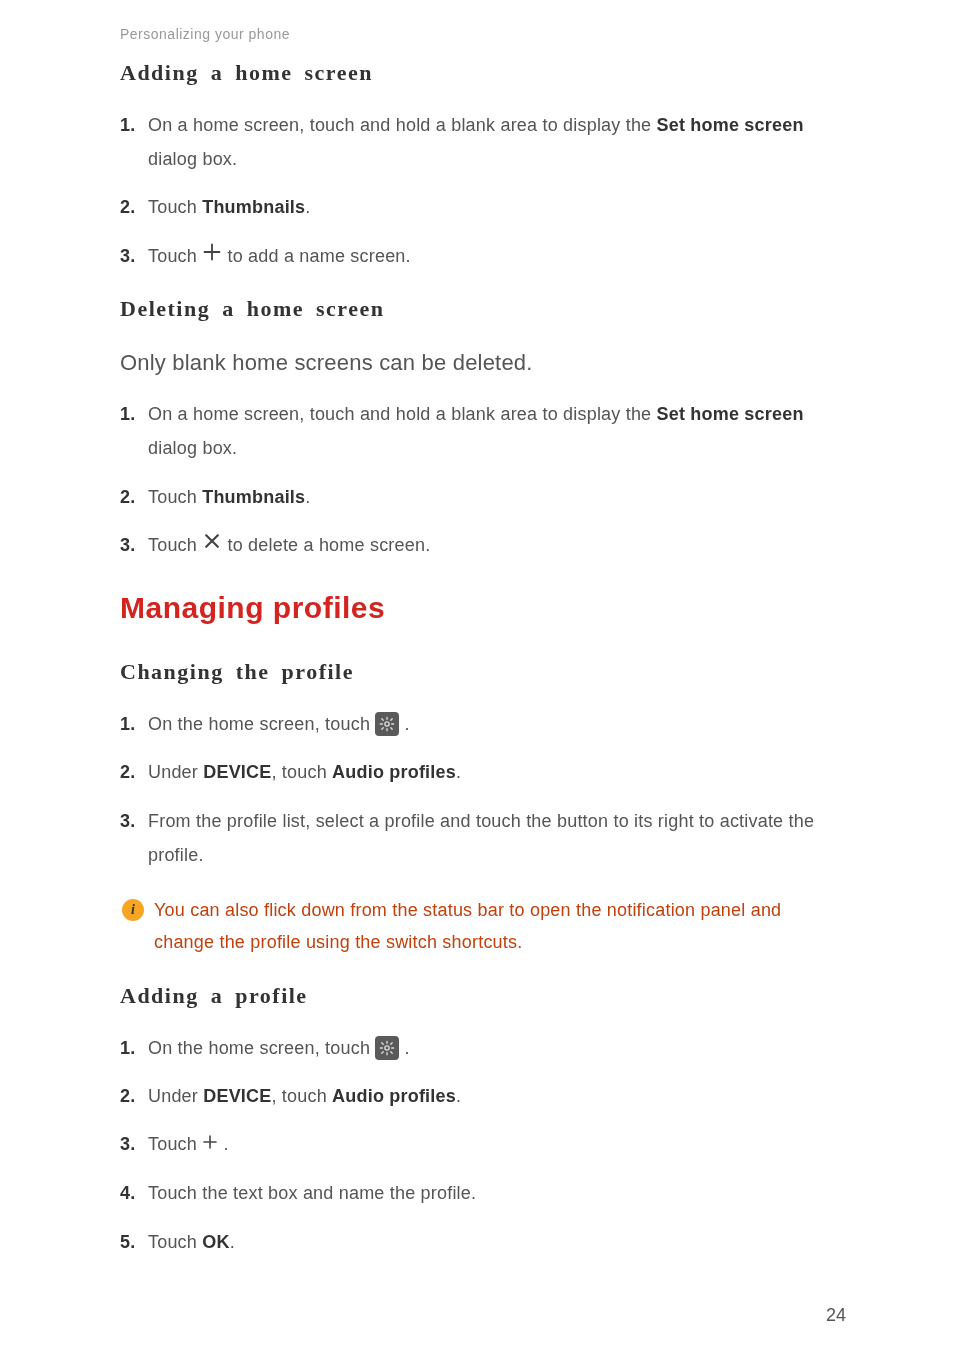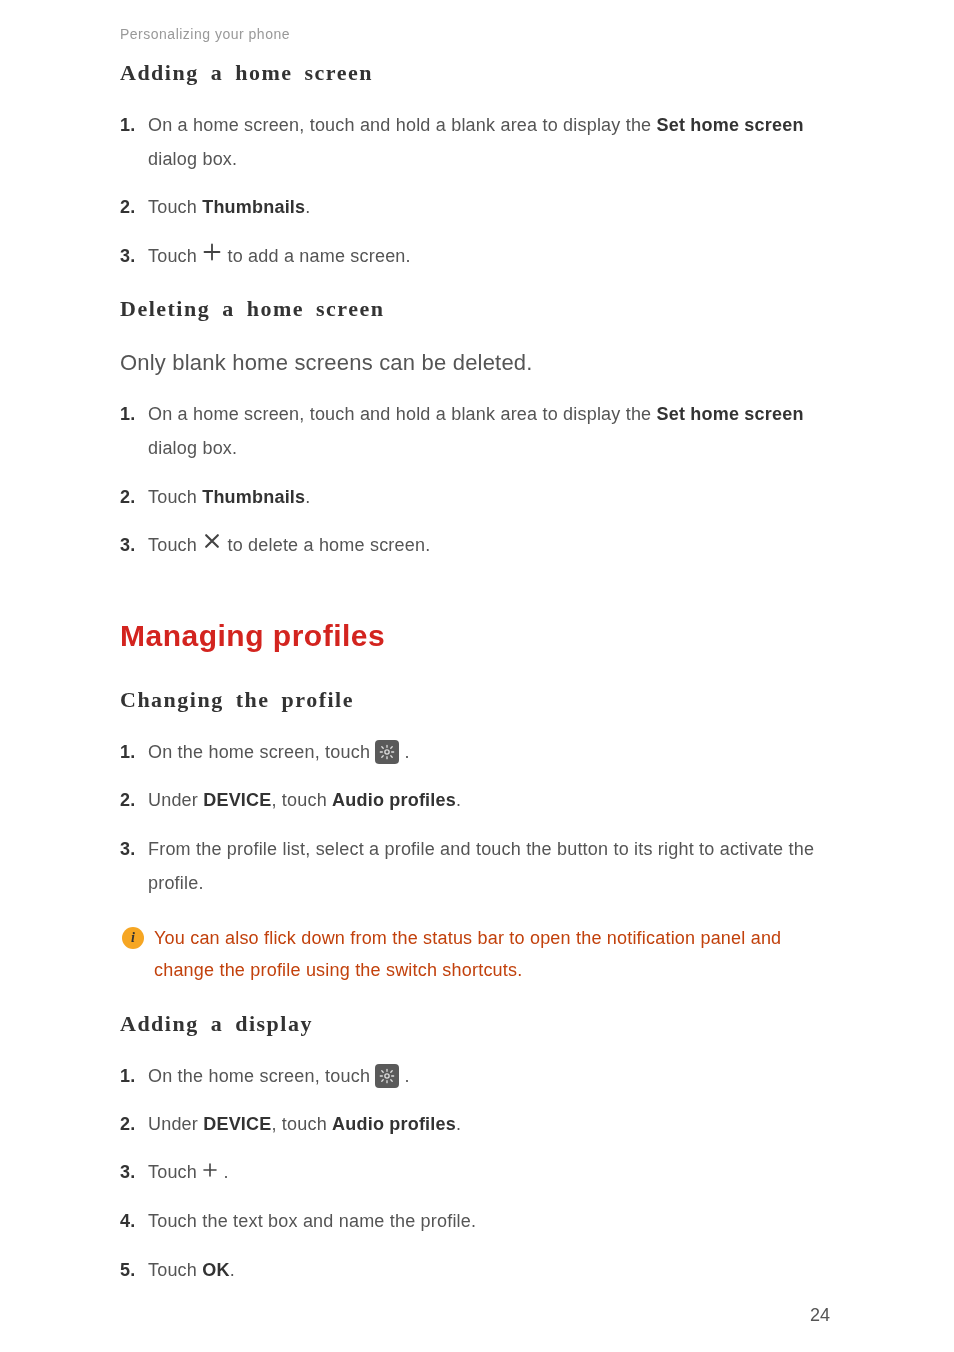--- a/index.html
+++ b/index.html
@@ -30,21 +30,21 @@
     letter-spacing: 1.5px;
     word-spacing: 5px;
     margin: 0 0 22px 0;
     font-family: Liberation Serif, serif;
   }
   h1.chapter {
     font-size: 30px;
     color: #d3241f;
     font-weight: 700;
     letter-spacing: 0.5px;
-    margin: 56px 0 34px 0;
+    margin: 28px 0 34px 0;
   }
   p.body {
     font-size: 22px;
     color: #555;
     line-height: 1.7;
     margin: 5px 0 16px 0;
     letter-spacing: 0.2px;
   }
   ol.steps {
     list-style: none;
@@ -133,21 +133,21 @@
   }
   .note-text {
     font-size: 18px;
     color: #c2410c;
     line-height: 1.8;
     letter-spacing: 0.2px;
   }
   .page-number {
     position: absolute;
     bottom: 26px;
-    right: 124px;
+    right: 108px;
     font-size: 18px;
     color: #555;
   }
 </style>
 </head>
 <body>
 
 <div class="page">
 
   <div class="running-head">Personalizing your phone</div>
@@ -210,21 +210,21 @@
     </li>
     <li>
       <span>From the profile list, select a profile and touch the button to its right to activate the profile.</span>
     </li>
   </ol>
   <div class="note">
     <span class="icon-info"></span>
     <span class="note-text">You can also flick down from the status bar to open the notification panel and change the profile using the switch shortcuts.</span>
   </div>
 
-  <h2 class="section">Adding a display</h2>
+  <h2 class="section">Adding a profile</h2>
   <ol class="steps">
     <li>
       <span>On the home screen, touch </span>
       <span class="icon-settings">
         <svg viewBox="0 0 24 24">
             <circle cx="12" cy="12" r="3.2" fill="none" stroke="#ddd" stroke-width="2"></circle>
             <path d="M12 2v3M12 19v3M4.2 4.2l2.1 2.1M17.7 17.7l2.1 2.1M2 12h3M19 12h3M4.2 19.8l2.1-2.1M17.7 6.3l2.1-2.1" stroke="#ddd" stroke-width="2" stroke-linecap="round"></path>
           </svg>
       </span>
       <span> .</span>

